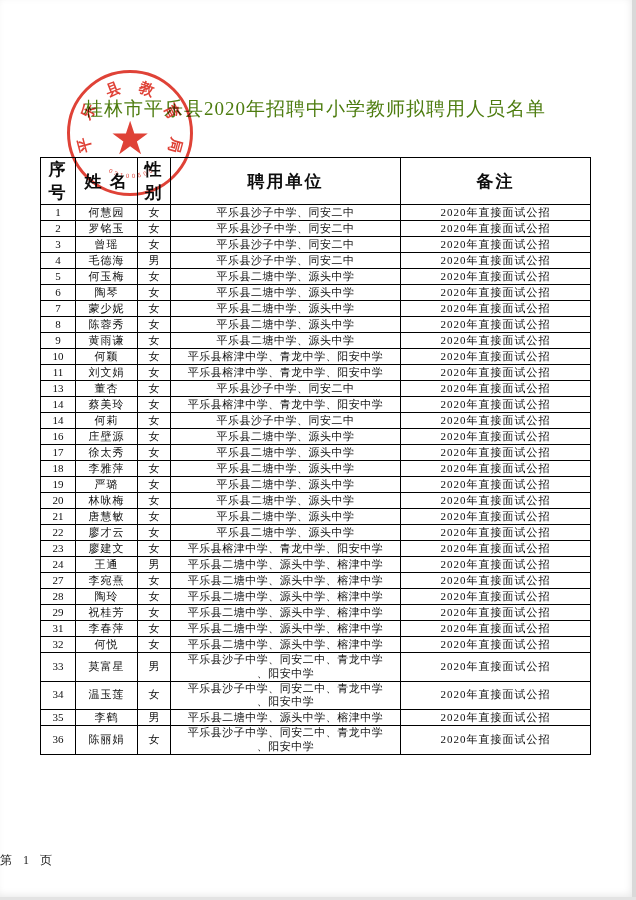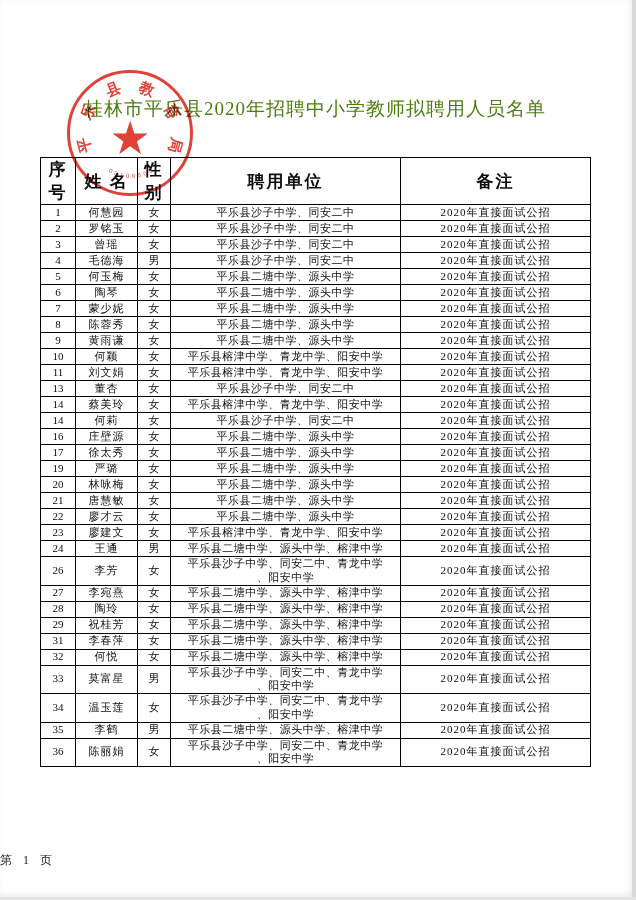--- a/index.html
+++ b/index.html
@@ -227,20 +227,27 @@
       <td class="cell-note">2020年直接面试公招</td>
     </tr>
         <tr>
       <td>17</td>
       <td class="cell-name">徐太秀</td>
       <td>女</td>
       <td class="cell-unit">平乐县二塘中学、源头中学</td>
       <td class="cell-note">2020年直接面试公招</td>
     </tr>
         <tr>
+      <td>18</td>
+      <td class="cell-name">李雅萍</td>
+      <td>女</td>
+      <td class="cell-unit">平乐县二塘中学、源头中学</td>
+      <td class="cell-note">2020年直接面试公招</td>
+    </tr>
+        <tr>
       <td>19</td>
       <td class="cell-name">严璐</td>
       <td>女</td>
       <td class="cell-unit">平乐县二塘中学、源头中学</td>
       <td class="cell-note">2020年直接面试公招</td>
     </tr>
         <tr>
       <td>20</td>
       <td class="cell-name">林咏梅</td>
       <td>女</td>
@@ -266,28 +273,20 @@
       <td class="cell-name">廖建文</td>
       <td>女</td>
       <td class="cell-unit">平乐县榕津中学、青龙中学、阳安中学</td>
       <td class="cell-note">2020年直接面试公招</td>
     </tr>
         <tr>
       <td>24</td>
       <td class="cell-name">王通</td>
       <td>男</td>
       <td class="cell-unit">平乐县二塘中学、源头中学、榕津中学</td>
-      <td class="cell-note">2020年直接面试公招</td>
-    </tr>
-        <tr>
-      <td>26</td>
-      <td class="cell-name">李芳</td>
-      <td>女</td>
-      <td class="cell-unit">平乐县沙子中学、同安二中、青龙中学
-、阳安中学</td>
       <td class="cell-note">2020年直接面试公招</td>
     </tr>
         <tr>
       <td>27</td>
       <td class="cell-name">李宛熹</td>
       <td>女</td>
       <td class="cell-unit">平乐县二塘中学、源头中学、榕津中学</td>
       <td class="cell-note">2020年直接面试公招</td>
     </tr>
         <tr>

